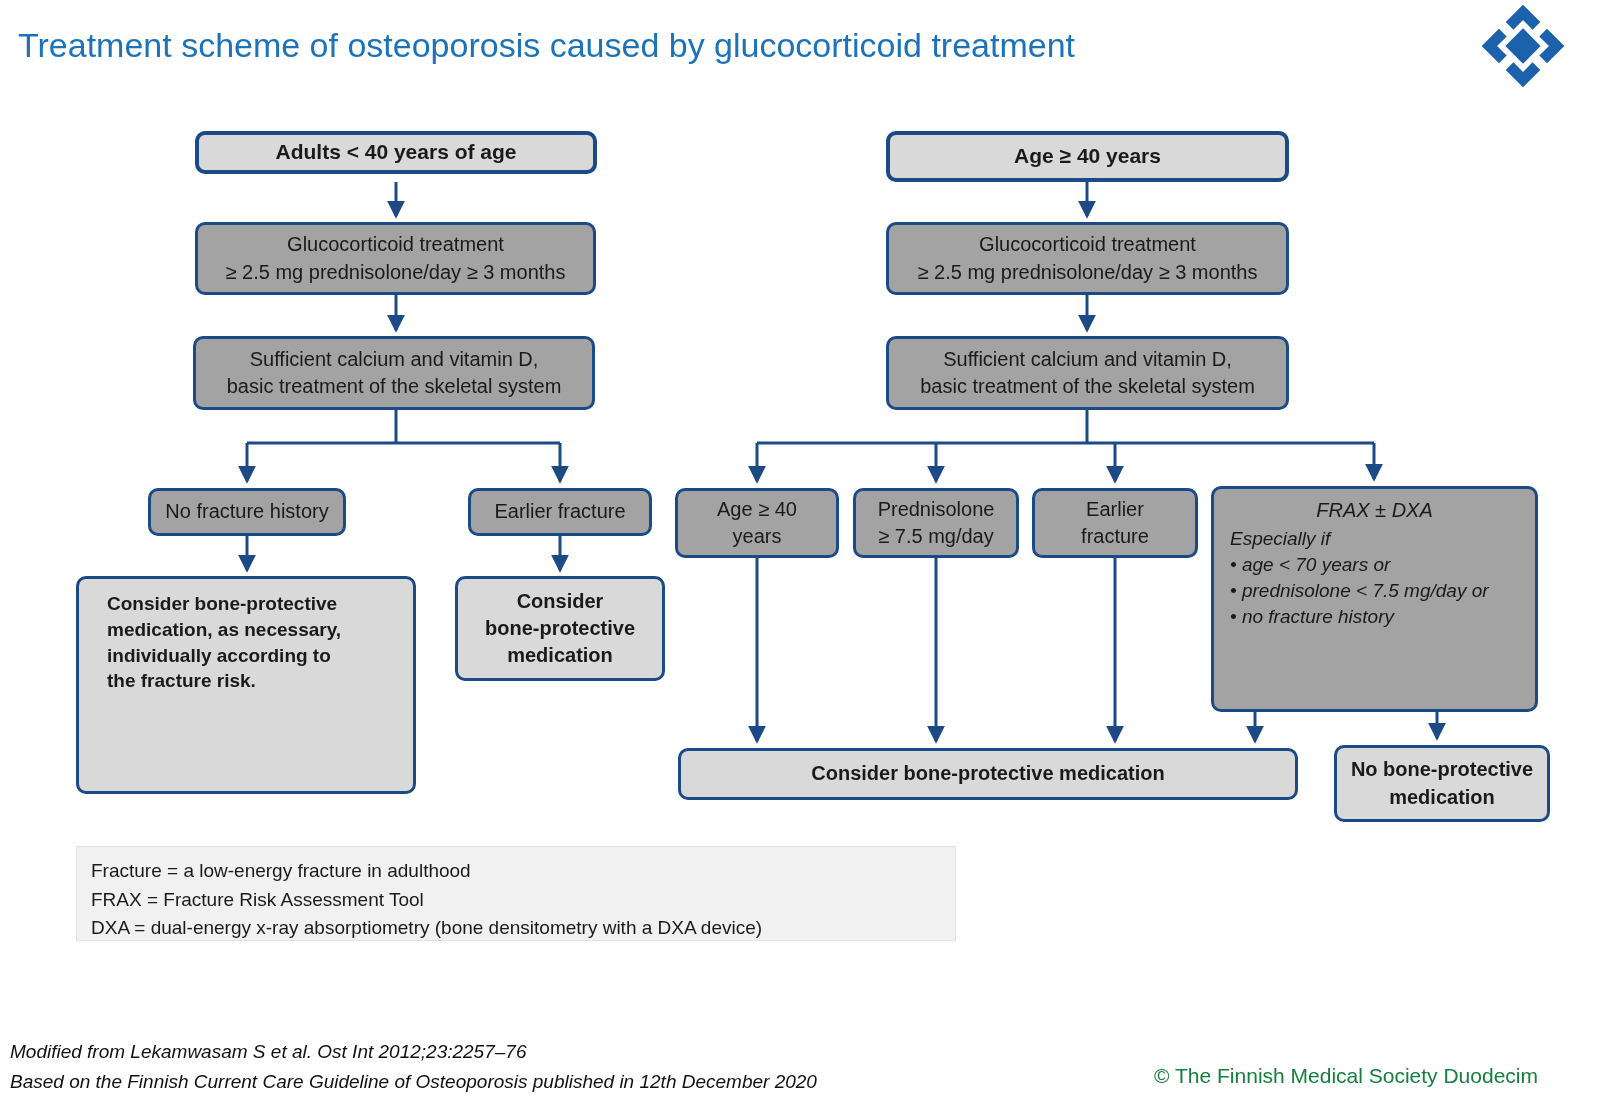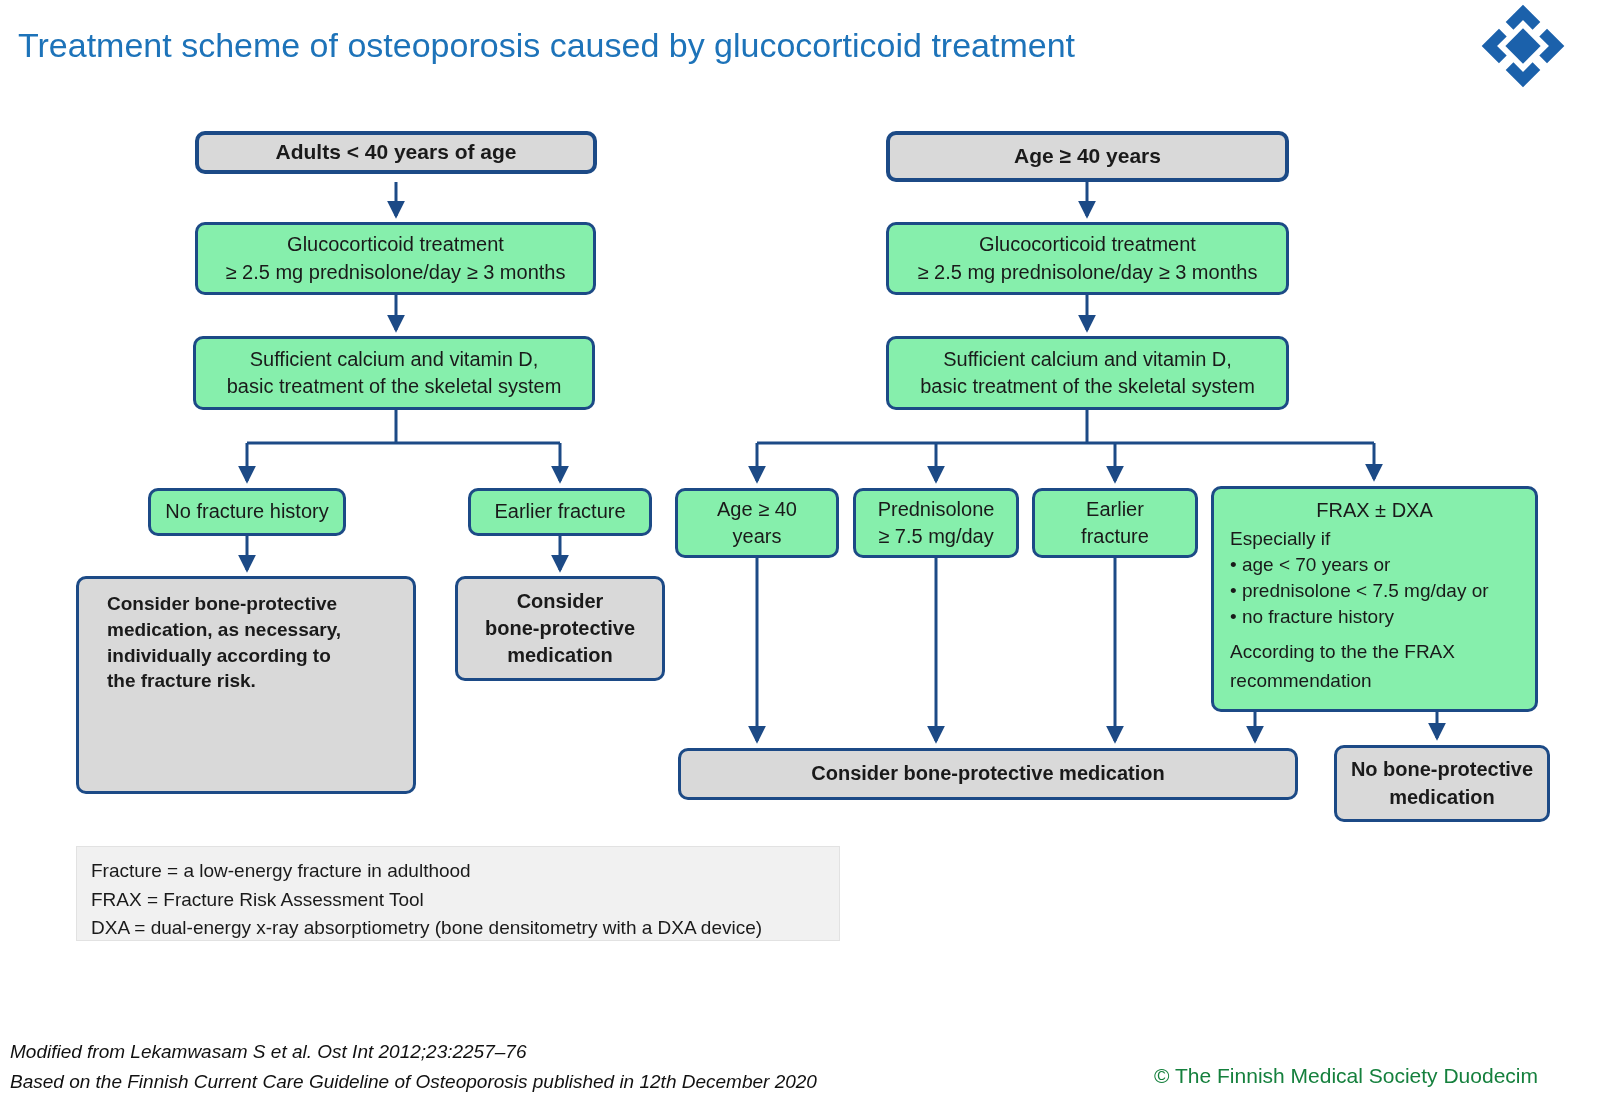--- a/index.html
+++ b/index.html
@@ -10,21 +10,21 @@
     --logo-blue:#1b61ab;
     --ink:#1a1a1a;
   }
   html,body{margin:0;padding:0;background:#fff;}
   body{font-family:"Liberation Sans","DejaVu Sans",sans-serif;color:var(--ink);}
   #canvas{position:relative;width:1600px;height:1117px;background:#fff;overflow:hidden;}
 
   .page-title{position:absolute;left:10px;top:3px;font-size:34px;color:var(--title-blue);font-weight:normal;letter-spacing:0;margin-left:8px;}
 
   .node{position:absolute;box-sizing:border-box;border:3px solid var(--navy);border-radius:10px;
-        background:#86efac;display:flex;align-items:center;justify-content:center;
+        background:#a3a3a3;display:flex;align-items:center;justify-content:center;
         text-align:center;font-size:20px;line-height:1.36;white-space:pre-line;padding:4px 10px;}
   .node.header{background:var(--gray);border-width:4px;font-weight:bold;font-size:21px;}
   .node.gray{background:var(--gray);}
   .node.bold{font-weight:bold;}
   .node.col{flex-direction:column;align-items:flex-start;justify-content:flex-start;text-align:left;padding:12px 28px;}
   .node.col .emph{font-weight:bold;display:block;}
   .node.col .plain{font-weight:normal;display:block;}
   .node.frax{font-size:19px;padding:8px 16px;}
   .node.frax .frax-title{align-self:center;display:block;font-size:20px;margin-bottom:2px;}
   .node.frax .frax-line{display:block;}
@@ -145,40 +145,38 @@
   <div class="node" style="left:853px;top:488px;width:166px;height:70px;">
     <span>Prednisolone
 ≥ 7.5 mg/day</span>
   </div>
 
   <div class="node" style="left:1032px;top:488px;width:166px;height:70px;">
     <span>Earlier
 fracture</span>
   </div>
 
-  <div class="node col frax" style="left:1211px;top:486px;width:327px;height:226px;">
+  <div class="node col frax" style="left:1211px;top:486px;width:327px;height:226px;font-style:italic;">
     <span class="frax-title">FRAX ± DXA</span>
     <span class="frax-line">Especially if</span>
     <span class="frax-line">• age &lt; 70 years or</span>
     <span class="frax-line">• prednisolone &lt; 7.5 mg/day or</span>
     <span class="frax-line">• no fracture history</span>
-    <span class="frax-note">According to the the FRAX
-recommendation</span>
   </div>
 
   <div class="node gray bold" style="left:678px;top:748px;width:620px;height:52px;">
     <span>Consider bone-protective medication</span>
   </div>
 
   <div class="node gray bold" style="left:1322px;top:745px;width:216px;height:77px;margin-left:12px;">
     <span>No bone-protective
 medication</span>
   </div>
 
-  <div class="legend" style="left:76px;top:846px;width:764px;height:95px;">
+  <div class="legend" style="left:76px;top:846px;width:880px;height:95px;">
     <span>Fracture = a low-energy fracture in adulthood</span>
     <span>FRAX = Fracture Risk Assessment Tool</span>
     <span>DXA = dual-energy x-ray absorptiometry (bone densitometry with a DXA device)</span>
   </div>
 
   <div class="footer-line" style="left:10px;top:1041px;">Modified from Lekamwasam S et al. Ost Int 2012;23:2257–76</div>
   <div class="footer-line" style="left:10px;top:1071px;">Based on the Finnish Current Care Guideline of Osteoporosis published in 12th December 2020</div>
   <div class="copyright" style="right:62px;top:1064px;">© The Finnish Medical Society Duodecim</div>
 
 </div>

